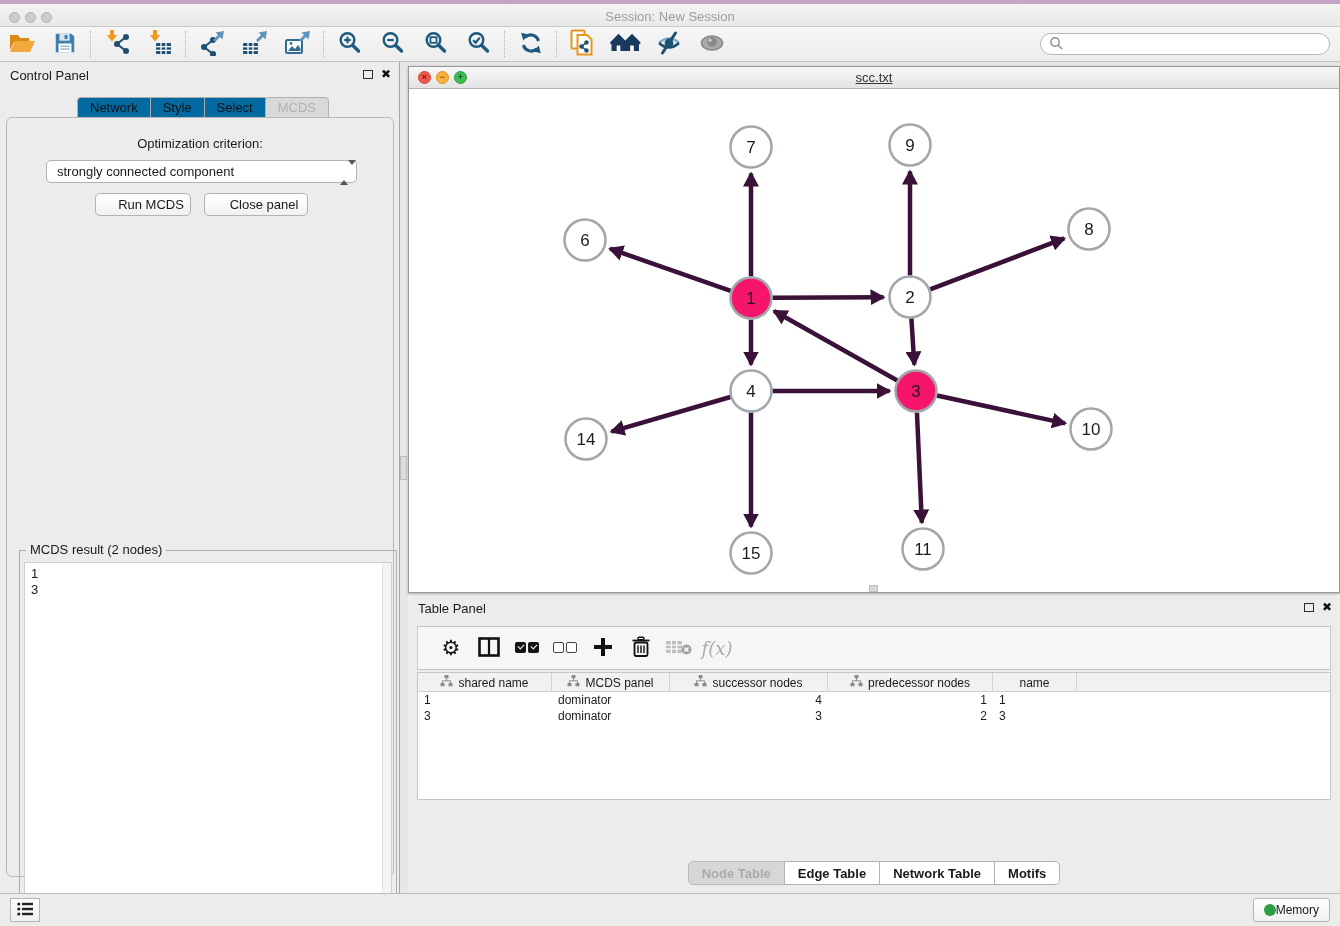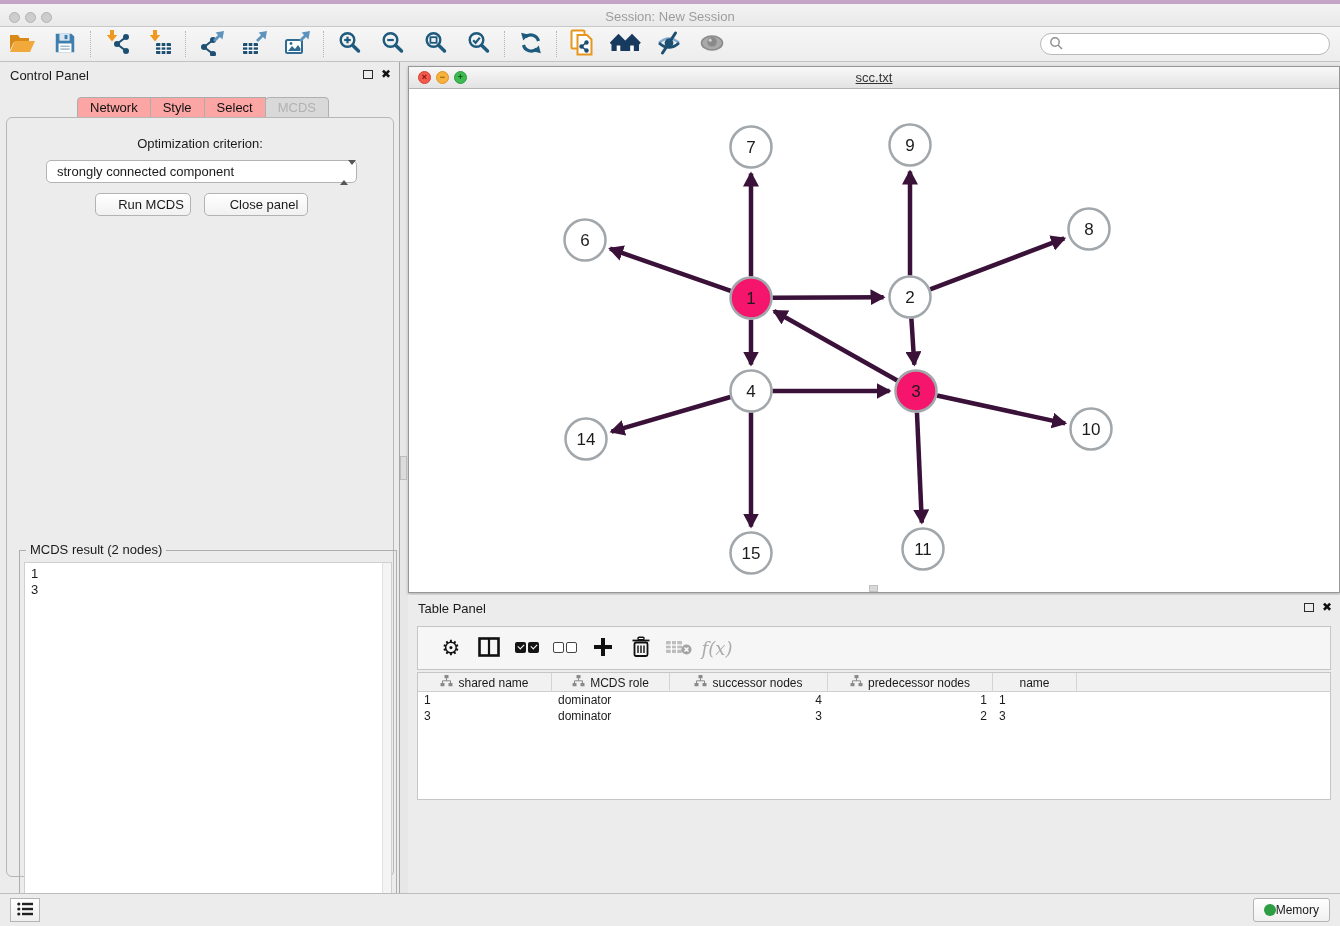--- a/index.html
+++ b/index.html
@@ -27,21 +27,21 @@
   
   #control-panel { position:absolute; left:0; top:62px; width:400px; height:831px;
     background:#ececec; border-right:1px solid #a6a6a6; }
   .panel-header { position:relative; height:26px; }
   .panel-title { position:absolute; left:10px; top:6px; font-size:13px; color:#1a1a1a; }
   .panel-icons { position:absolute; right:8px; top:6px; display:flex; gap:8px; align-items:center; }
   .float-icon { width:10px; height:9px; border:1.5px solid #2b2b2b; display:inline-block; }
   .close-icon { font-family:"DejaVu Sans",sans-serif; font-size:12px; font-weight:bold; color:#111; line-height:12px; }
 
   #cp-tabs { position:absolute; left:77px; top:35px; display:flex; }
-  .cp-tab { height:21px; padding:0 12px; background:#fca5a5; border:1px solid #adadad; margin-left:-1px;
+  .cp-tab { height:21px; padding:0 12px; background:#0369a1; border:1px solid #adadad; margin-left:-1px;
     display:flex; align-items:center; font-size:13px; color:#111; }
   .cp-tab:first-child { border-radius:4px 0 0 0; margin-left:0; }
   .cp-tab:last-child { border-radius:0 4px 0 0; }
   .cp-tab.active { background:#d9d9d9; color:#b2b2b2; border-color:#b0b0b0; border-radius:4px 4px 0 0; }
 
   #cp-body { position:absolute; left:6px; top:55px; width:388px; height:760px;
     background:#ececec; border:1px solid #b7b7b7; border-radius:6px; }
   #opt-label { position:absolute; left:0; right:0; top:18px; text-align:center; font-size:13px; }
   #criterion-select { position:absolute; left:39px; top:42px; width:311px; height:23px; background:#fff;
     border:1px solid #b3b3b3; border-radius:5px; display:flex; align-items:center; padding-left:10px; font-size:13px; }
@@ -492,21 +492,21 @@
         </div>
         <div class="th" style="width: 118px;">
           <span><svg width="13" height="12" viewBox="0 0 13 12">
               <g fill="#8a8a8a">
                 <rect x="4.5" y="0" width="4" height="3.2" rx="0.5"></rect>
                 <rect x="0.5" y="8" width="4" height="3.2" rx="0.5"></rect>
                 <rect x="8.5" y="8" width="4" height="3.2" rx="0.5"></rect>
               </g>
               <path d="M6.5 3.2 V5.8 M2.5 8 V5.8 H10.5 V8" stroke="#8a8a8a" stroke-width="1" fill="none"></path>
             </svg></span>
-          <span>MCDS role</span>
+          <span>MCDS panel</span>
         </div>
         <div class="th" style="width: 158px;">
           <span><svg width="13" height="12" viewBox="0 0 13 12">
               <g fill="#8a8a8a">
                 <rect x="4.5" y="0" width="4" height="3.2" rx="0.5"></rect>
                 <rect x="0.5" y="8" width="4" height="3.2" rx="0.5"></rect>
                 <rect x="8.5" y="8" width="4" height="3.2" rx="0.5"></rect>
               </g>
               <path d="M6.5 3.2 V5.8 M2.5 8 V5.8 H10.5 V8" stroke="#8a8a8a" stroke-width="1" fill="none"></path>
             </svg></span>
@@ -538,20 +538,26 @@
         <div class="tr">
           <div class="td" style="width: 134px;">3</div>
           <div class="td" style="width: 118px;">dominator</div>
           <div class="td right" style="width: 158px;">3</div>
           <div class="td right" style="width: 165px;">2</div>
           <div class="td" style="width: 84px;">3</div>
         </div>
       </div>
   </div>
 
+  <div id="tp-tabs">
+      <div class="tp-tab active">Node Table</div>
+      <div class="tp-tab">Edge Table</div>
+      <div class="tp-tab">Network Table</div>
+      <div class="tp-tab">Motifs</div>
+    </div>
 </div>
 
 <div id="statusbar">
   <div id="list-btn">
     <span><svg width="17" height="14" viewBox="0 0 17 14">
           <g fill="#222">
             <circle cx="1.8" cy="2" r="1.6"></circle>
             <rect x="5" y="0.8" width="11" height="2.4"></rect>
             <circle cx="1.8" cy="7" r="1.6"></circle>
             <rect x="5" y="5.8" width="11" height="2.4"></rect>

